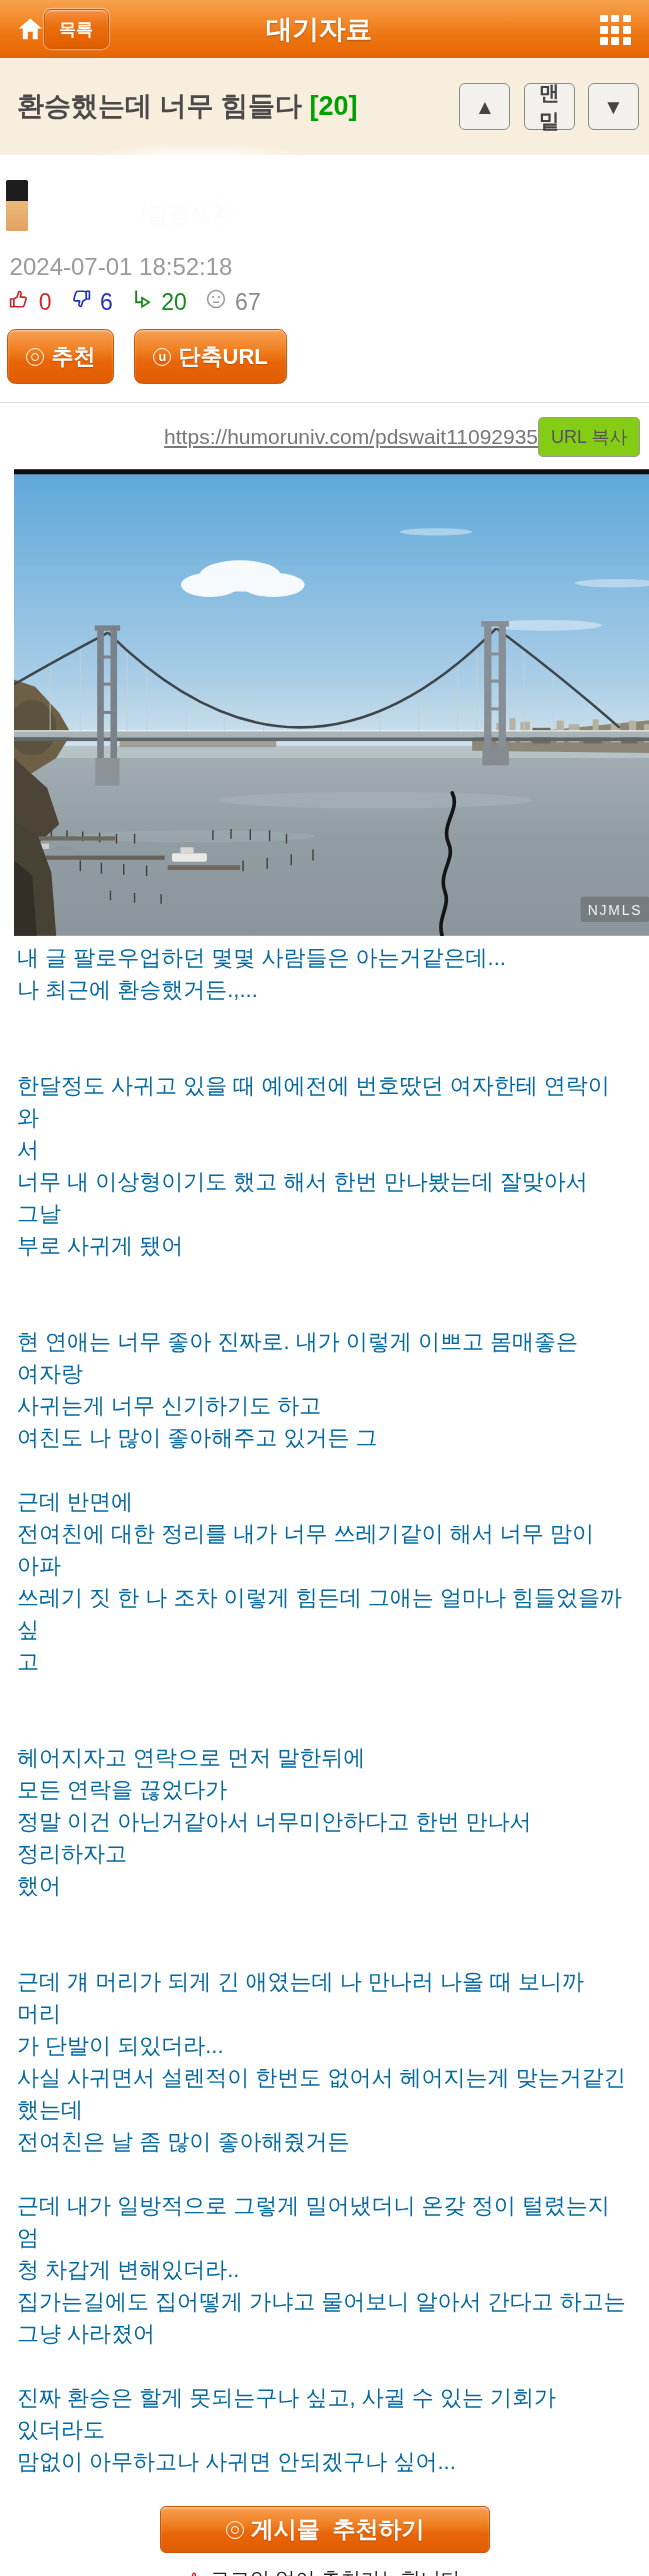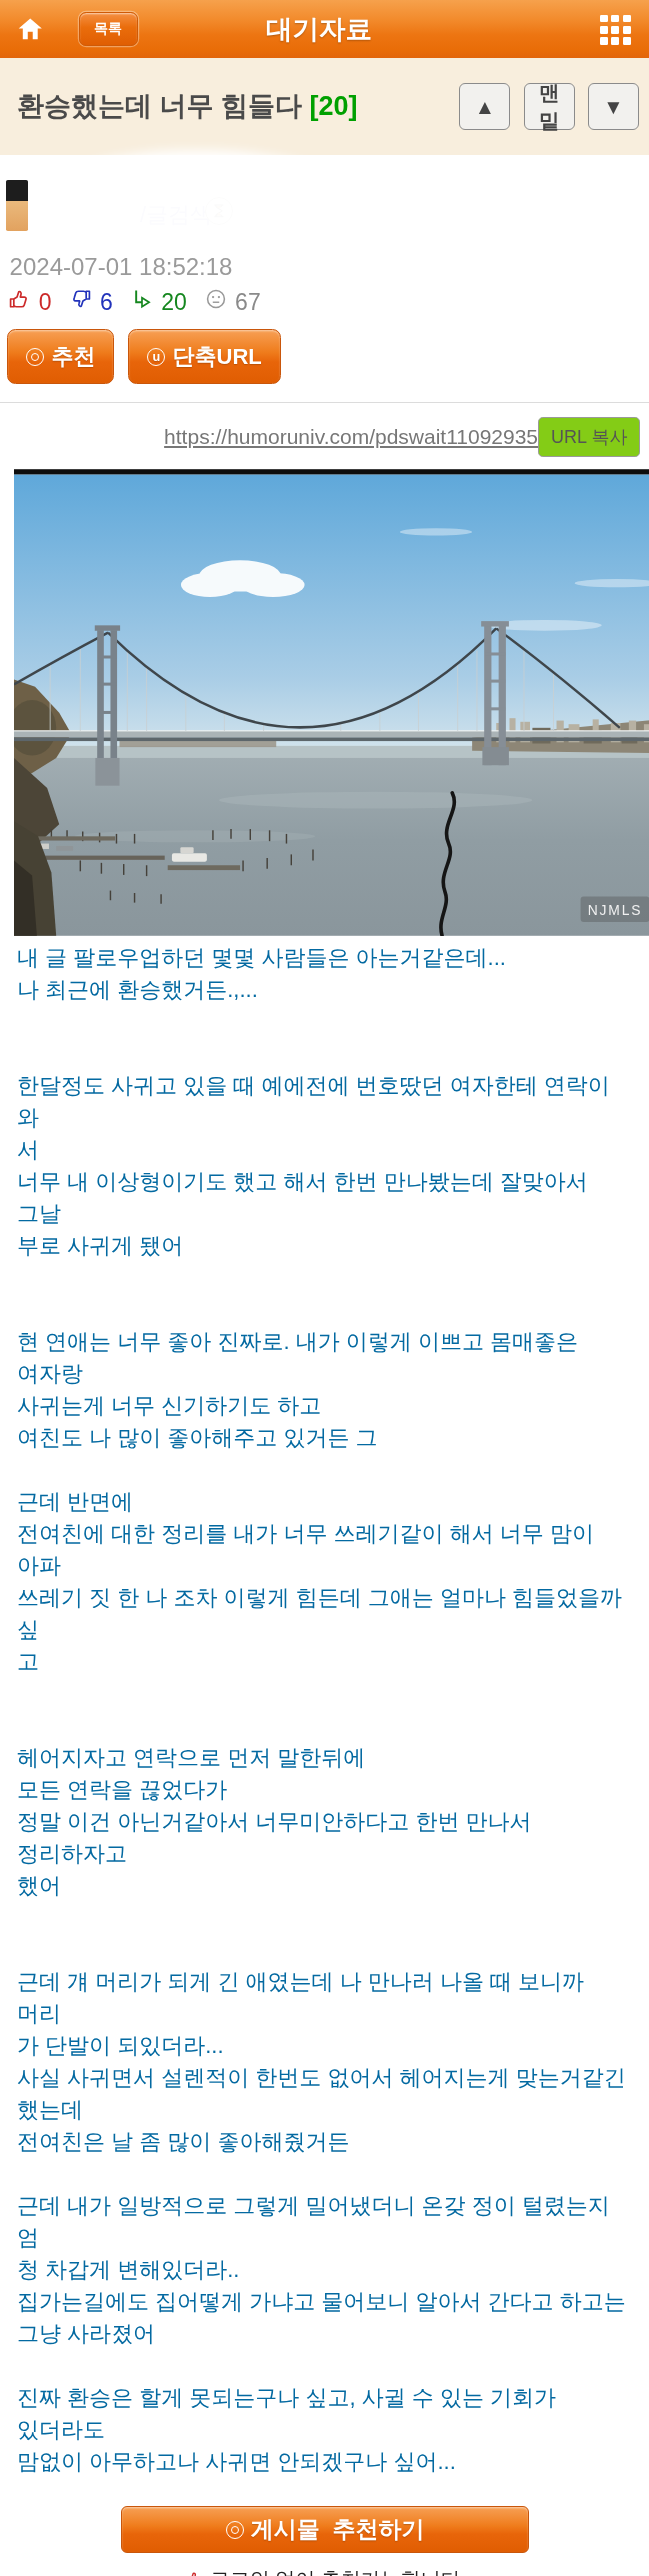--- a/index.html
+++ b/index.html
@@ -3,21 +3,21 @@
 <meta charset="utf-8">
 <style>
   html,body{margin:0;padding:0;}
   body{width:650px;background:#ffffff;font-family:"Liberation Sans","DejaVu Sans",sans-serif;}
   *{box-sizing:border-box;}
 
   
   .app-header{height:58px;position:relative;display:flex;align-items:center;
     background:linear-gradient(#f6a14c 0%,#f28a2b 35%,#ed7512 60%,#e96d08 85%,#e2650b 100%);}
   .home-btn{margin-left:17px;width:26.5px;height:26.5px;display:flex;align-items:center;justify-content:center;}
-  .list-btn{margin-left:35px;padding:7.2px 14.5px;border-radius:7.2px;color:#fff;font-size:14px;font-weight:bold;
+  .list-btn{padding:7.2px 14.5px;border-radius:7.2px;color:#fff;font-size:17px;font-weight:bold;
     background:linear-gradient(#f59043 0%,#ea6d0c 45%,#e05e02 100%);
     border:1.2px solid #cf5a06;box-shadow:0 0 0 1.2px rgba(255,255,255,.35), inset 0 1.2px 1.2px rgba(255,255,255,.5);}
   .hdr-title{position:absolute;left:0;right:12px;text-align:center;color:#fff;font-size:26.5px;font-weight:bold;
     text-shadow:0 1.2px 1.8px rgba(0,0,0,.25);pointer-events:none;}
   .grid-icon{position:absolute;right:19px;top:14.5px;width:31px;height:31px;
     display:grid;grid-template-columns:repeat(3,7.8px);grid-template-rows:repeat(3,7.8px);gap:3.6px;}
   .grid-icon i{background:#fff;border-radius:1.2px;}
 
   
   .title-bar{height:97px;background:#f8eedd;display:flex;align-items:center;padding:0 11px 0 17px;}
@@ -38,40 +38,40 @@
   .post-date{margin-top:12px;font-size:24px;color:#9a9a9a;padding-left:3.6px;}
   .stats{display:flex;align-items:center;gap:8.4px;margin-top:7.2px;padding-left:2.4px;font-size:23px;}
   .stats .num{margin-right:9.6px;}
   .n-like{color:#cc2a2a;} .n-dis{color:#2233bb;} .n-rep{color:#15871f;} .n-view{color:#8a8a8a;}
 
   
   .orange-btn{display:inline-flex;align-items:center;justify-content:center;gap:7.2px;color:#fff;font-weight:bold;
     background:linear-gradient(#f7a055 0%,#ef7c1c 42%,#e8650a 60%,#e05d02 100%);
     border:1.2px solid #c9560b;border-radius:8.4px;box-shadow:inset 0 1.2px 1.8px rgba(255,255,255,.45);
     text-shadow:0 0.6px 1.2px rgba(120,50,0,.4);}
-  .action-row{padding:13.3px 0 18px 7.2px;display:flex;gap:14px;}
+  .action-row{padding:13.3px 0 18px 7.2px;display:flex;gap:20px;}
   .action-row .orange-btn{height:55px;padding:0 18px;font-size:22px;}
 
   .divider{border-top:1.8px solid #dcdcdc;}
 
   
   .url-row{display:flex;justify-content:flex-end;align-items:center;padding:13.3px 9.6px 12px 0;}
   .post-url{font-size:21px;color:#777;text-decoration:underline;}
   .copy-btn{font-size:18px;color:#555;background:#84cc16;border:1.8px solid #9a9a9a;border-radius:4.8px;padding:7.2px 12px;}
 
   
   .photo-wrap{margin-left:14px;width:646px;font-size:0;}
 
   
   .post-body{padding:6px 17px 0 17px;font-size:22px;line-height:32px;color:#0369a1;
     white-space:pre-line;word-break:keep-all;overflow-wrap:anywhere;}
 
   
   .rec-wrap{text-align:center;margin-top:28px;}
-  .rec-btn{width:408px;height:47px;font-size:23px;border-radius:6px;}
+  .rec-btn{width:330px;height:47px;font-size:23px;border-radius:6px;}
   .rec-btn .lbl{white-space:pre;}
   .rec-caption{margin-top:13.3px;display:flex;align-items:center;justify-content:center;gap:7.2px;
     font-size:20px;color:#222;}
 
   
   .ad{position:relative;padding:15.7px 18px 20.5px 18px;}
   .ad-label-row{display:flex;align-items:center;}
   .ad-label{font-size:22px;font-weight:bold;color:#555;}
   .ad-badge{margin-left:9.6px;font-size:15.7px;color:#999;border:1.2px solid #ccc;border-radius:4.8px;padding:3px 7.2px;background:#fdfdfd;}
   .ad-apply{position:absolute;right:18px;top:20.5px;font-size:18.7px;color:#888;}

